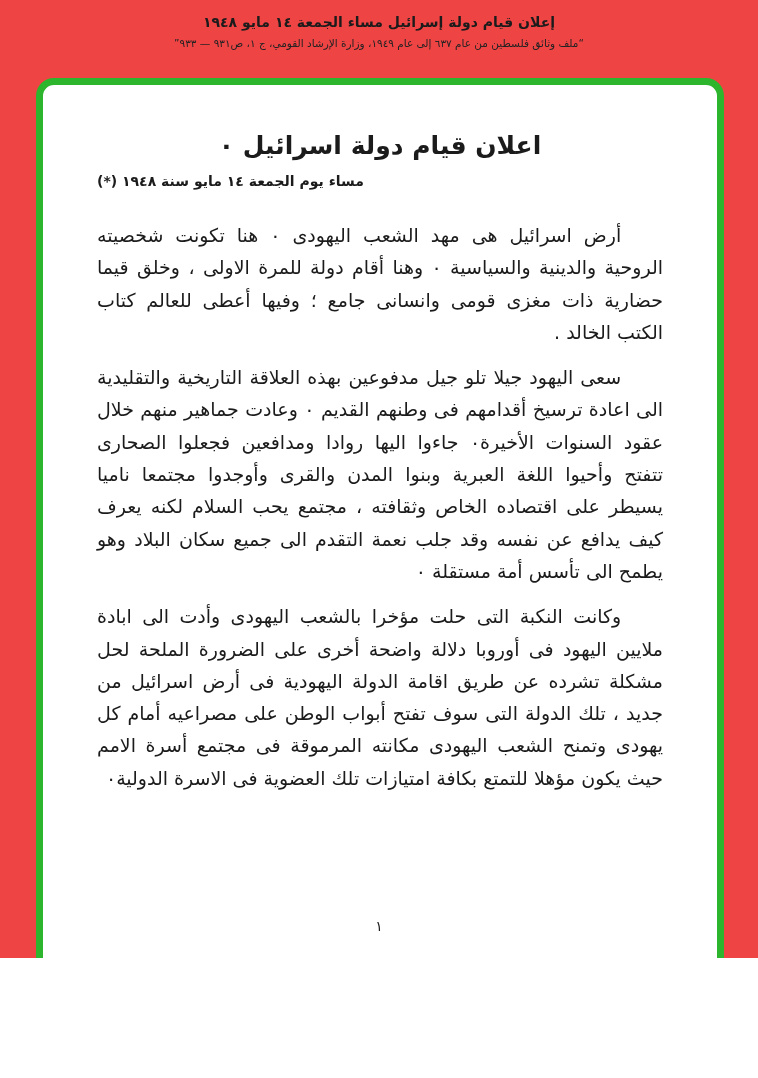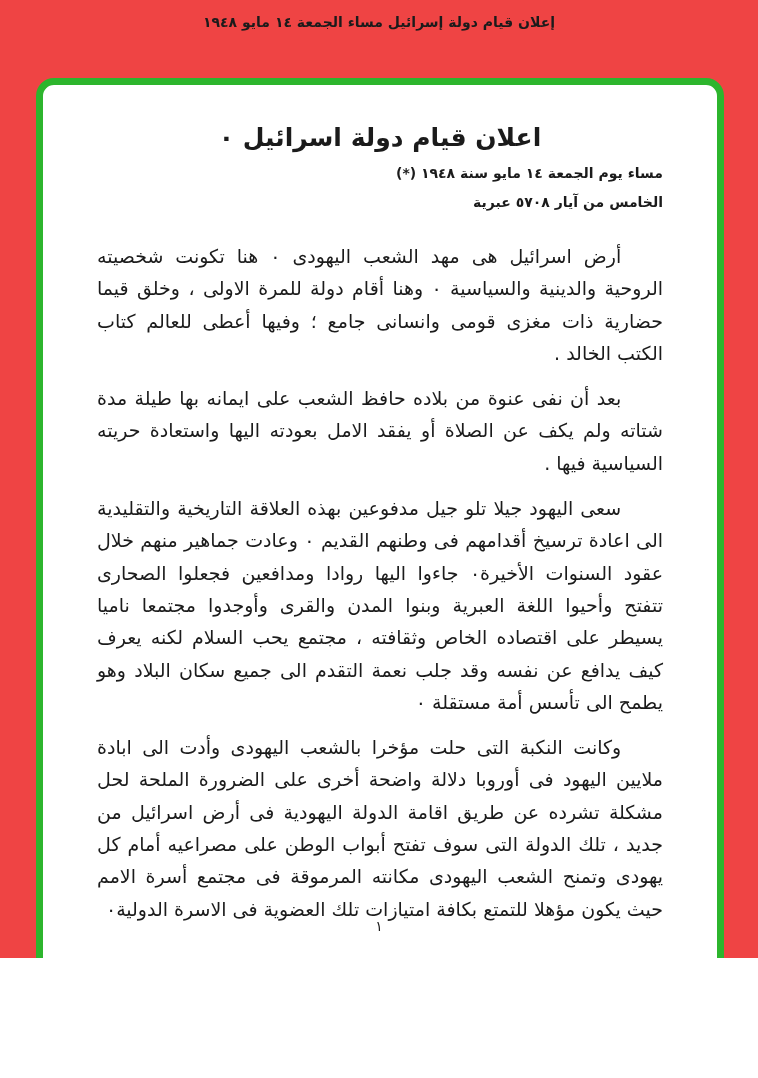--- a/index.html
+++ b/index.html
@@ -42,24 +42,24 @@
     background: #ffffff;
     box-sizing: border-box;
   }
   .doc-inner {
     padding: 34px 54px 0 54px;
   }
   .doc-title {
     text-align: center;
     font-weight: bold;
     font-size: 25px;
-    margin-top: 4px;
+    margin-top: 12px;
   }
   .doc-sub {
-    text-align: right;
+    text-align: left;
     font-weight: bold;
     font-size: 14px;
     margin-top: 13px;
   }
   .doc-body {
     margin-top: 30px;
     font-size: 19px;
     line-height: 1.7;
     text-align: justify;
   }
@@ -77,34 +77,33 @@
     color: #1b1b1b;
   }
 </style>
 </head>
 <body>
 
 <div class="page" dir="rtl">
 
   <div class="header">
     <div class="header-title">إعلان قيام دولة إسرائيل مساء الجمعة ١٤ مايو ١٩٤٨</div>
+    <div class="header-source">“ملف وثائق فلسطين من عام ٦٣٧ إلى عام ١٩٤٩، وزارة الإرشاد القومي، ج ١، ص٩٣١ — ٩٣٣”</div>
   </div>
 
   <div class="doc-frame" style="border-color: rgb(45, 181, 45);">
     <div class="doc-inner">
 
       <div class="doc-title">اعلان قيام دولة اسرائيل ٠</div>
 
       <div class="doc-sub">مساء يوم الجمعة ١٤ مايو سنة ١٩٤٨ (*)</div>
 
-      <div class="doc-sub">الخامس من آيار ٥٧٠٨ عبرية</div>
 
       <div class="doc-body">
         <p>أرض اسرائيل هى مهد الشعب اليهودى ٠ هنا تكونت شخصيته الروحية والدينية والسياسية ٠ وهنا أقام دولة للمرة الاولى ، وخلق قيما حضارية ذات مغزى قومى وانسانى جامع ؛ وفيها أعطى للعالم كتاب الكتب الخالد .</p>
-        <p>بعد أن نفى عنوة من بلاده حافظ الشعب على ايمانه بها طيلة مدة شتاته ولم يكف عن الصلاة أو يفقد الامل بعودته اليها واستعادة حريته السياسية فيها .</p>
         <p>سعى اليهود جيلا تلو جيل مدفوعين بهذه العلاقة التاريخية والتقليدية الى اعادة ترسيخ أقدامهم فى وطنهم القديم ٠ وعادت جماهير منهم خلال عقود السنوات الأخيرة٠ جاءوا اليها روادا ومدافعين فجعلوا الصحارى تتفتح وأحيوا اللغة العبرية وبنوا المدن والقرى وأوجدوا مجتمعا ناميا يسيطر على اقتصاده الخاص وثقافته ، مجتمع يحب السلام لكنه يعرف كيف يدافع عن نفسه وقد جلب نعمة التقدم الى جميع سكان البلاد وهو يطمح الى تأسس أمة مستقلة ٠</p>
         <p>وكانت النكبة التى حلت مؤخرا بالشعب اليهودى وأدت الى ابادة ملايين اليهود فى أوروبا دلالة واضحة أخرى على الضرورة الملحة لحل مشكلة تشرده عن طريق اقامة الدولة اليهودية فى أرض اسرائيل من جديد ، تلك الدولة التى سوف تفتح أبواب الوطن على مصراعيه أمام كل يهودى وتمنح الشعب اليهودى مكانته المرموقة فى مجتمع أسرة الامم حيث يكون مؤهلا للتمتع بكافة امتيازات تلك العضوية فى الاسرة الدولية٠</p>
       </div>
 
     </div>
   </div>
 
   <div class="page-number">١</div>
 
 </div>

